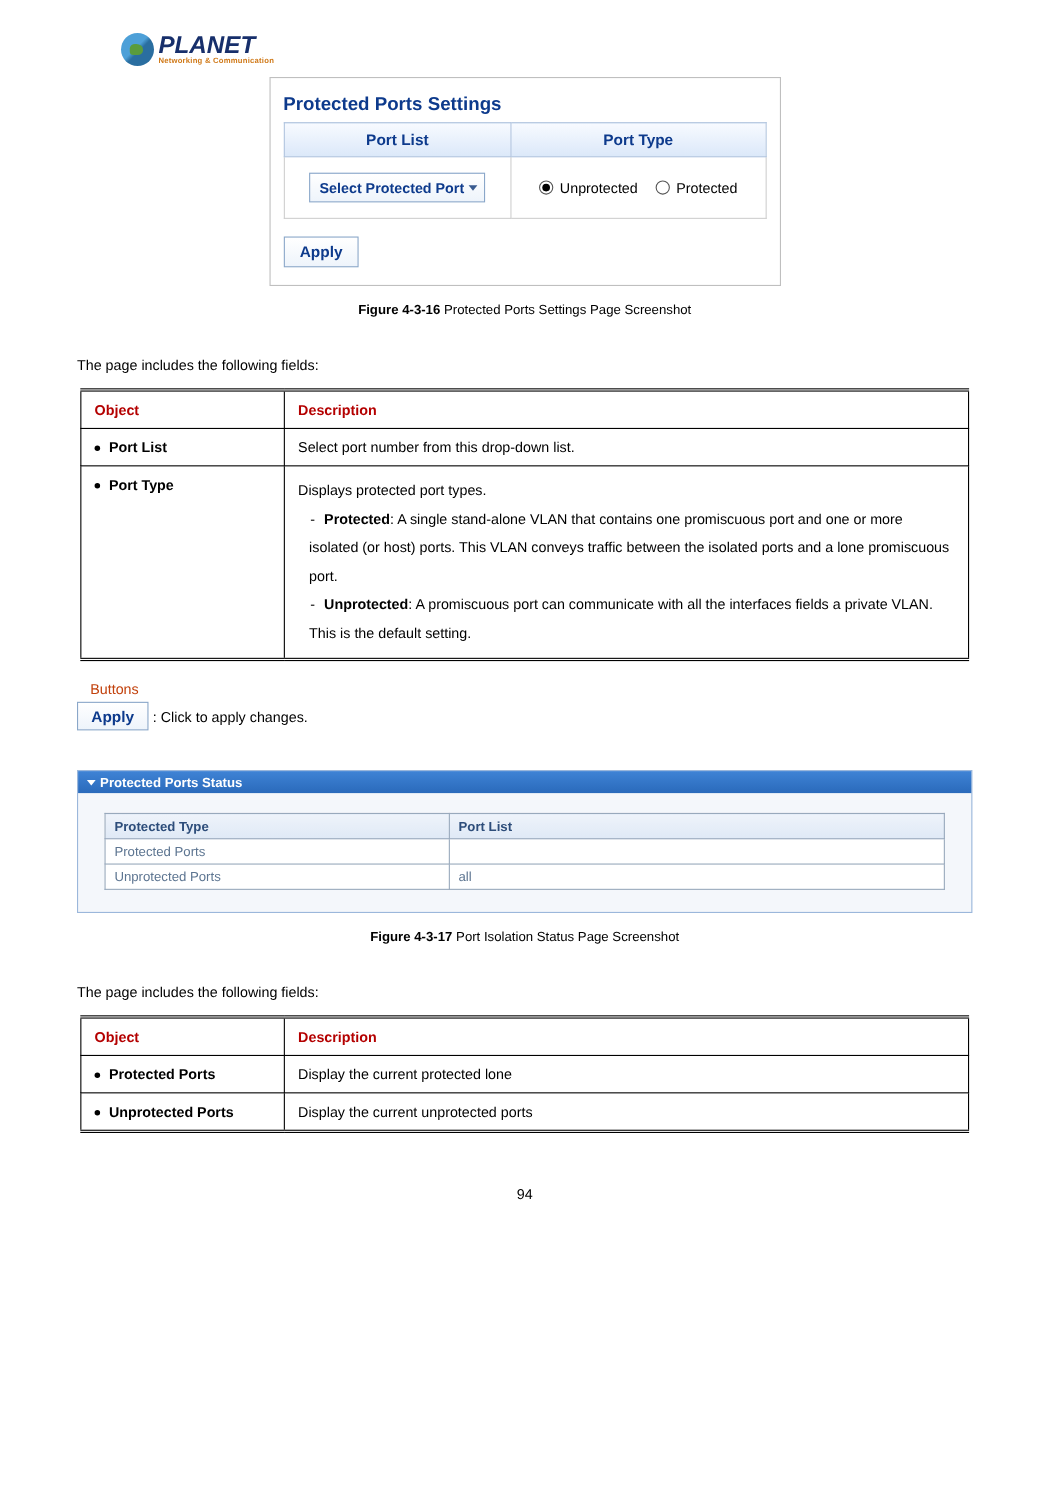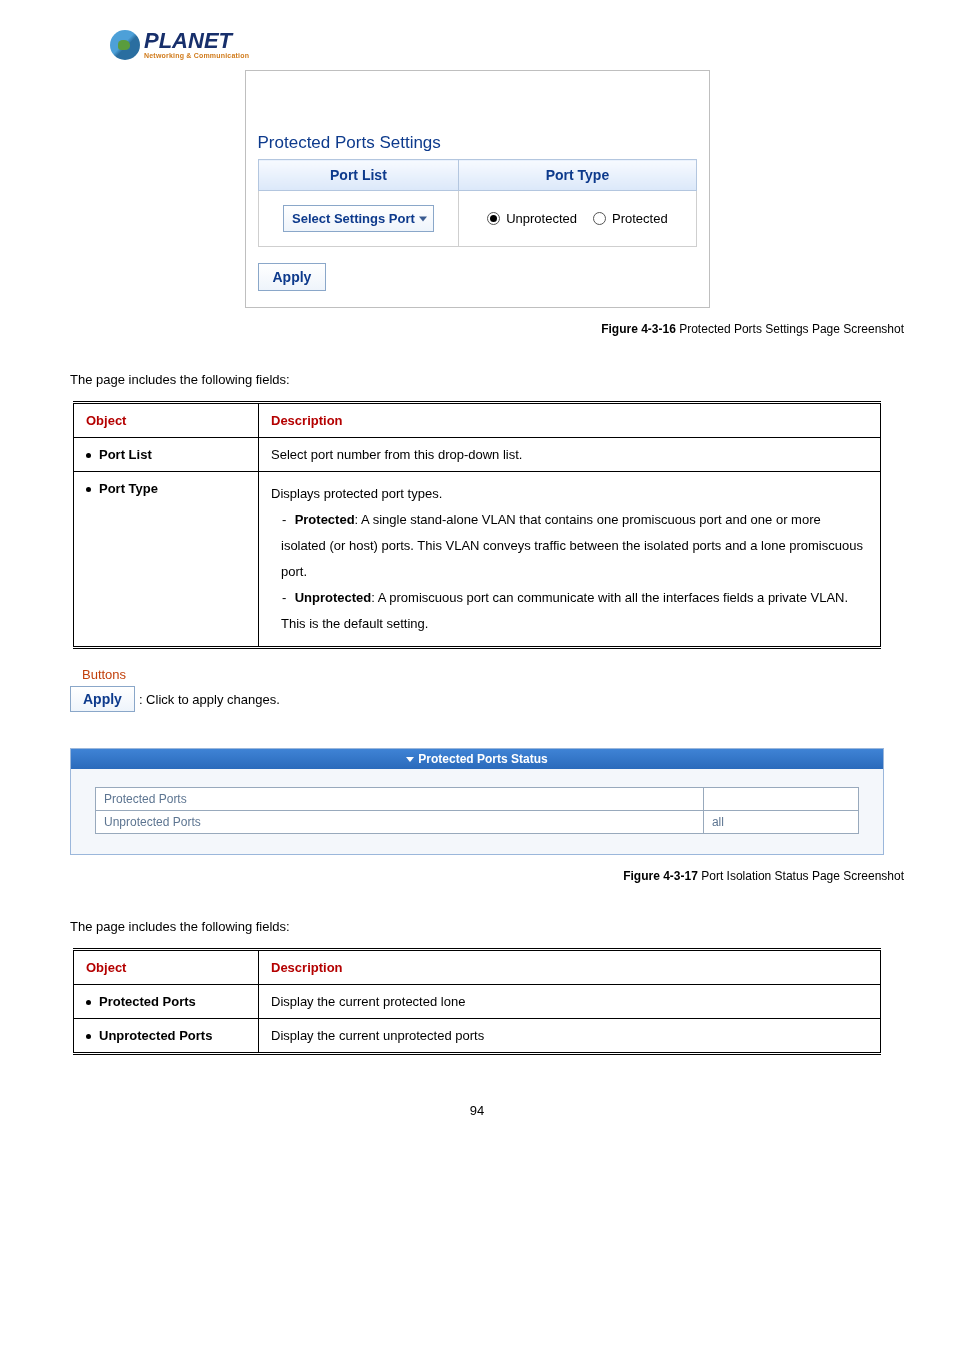--- a/index.html
+++ b/index.html
@@ -50,24 +50,23 @@
 
   .settings-panel {
     width: 465px;
     margin: 0 auto 14px auto;
     border: 1px solid #bfbfbf;
     padding: 14px 12px 16px 12px;
     background: #fff;
   }
   .settings-title {
     color: #0d3a8c;
-    font-weight: normal;
+    font-weight: bold;
     font-size: 17px;
     margin-bottom: 6px;
-    margin-top: 48px;
   }
   .settings-table {
     width: 100%;
     border-collapse: collapse;
   }
   .settings-table th {
     border: 1px solid #b3c6df;
     background: linear-gradient(#f7faff, #dbe8f9);
     color: #0d3a8c;
     font-weight: bold;
@@ -132,21 +131,21 @@
     color: #0d3a8c;
     font-weight: bold;
     font-size: 14px;
     padding: 5px 14px;
     background: linear-gradient(#ffffff,#eef4fb);
     margin-top: 16px;
     cursor: pointer;
   }
 
   .fig-caption {
-    text-align: right;
+    text-align: center;
     font-size: 12px;
     margin: 14px 0 36px 0;
   }
   .fig-caption .num { font-weight: bold; }
 
   .intro-line { margin: 0 0 14px 20px; }
 
   .desc-table {
     width: 808px;
     margin: 0 auto 18px auto;
@@ -224,21 +223,20 @@
   }
   .status-header {
     background: linear-gradient(#3f83d5, #2a6abb);
     color: #fff;
     font-weight: bold;
     font-size: 12px;
     padding: 3px 8px;
     display:flex;
     align-items:center;
     gap:4px;
-    justify-content:center;
   }
   .status-header .tri {
     width:0;height:0;
     border-left:4px solid transparent;
     border-right:4px solid transparent;
     border-top:5px solid #fff;
     display:inline-block;
   }
   .status-inner {
     padding: 18px 24px 20px 24px;
@@ -286,21 +284,21 @@
 <div class="settings-panel">
   <div class="settings-title">Protected Ports Settings</div>
   <table class="settings-table">
     <tbody>
         <tr>
       <th>Port List</th>
       <th>Port Type</th>
     </tr>
     <tr>
       <td>
-        <span class="dropdown">Select Settings Port</span>
+        <span class="dropdown">Select Protected Port</span>
       </td>
       <td>
         <div class="radio-row">
           <span class="radio checked"></span>
           <span>Unprotected</span>
           <span style="width:4px"></span>
           <span class="radio"></span>
           <span>Protected</span>
         </div>
       </td>
@@ -362,20 +360,24 @@
 </div>
 
 <div class="status-panel">
   <div class="status-header">
     <span class="tri"></span>
     <span>Protected Ports Status</span>
   </div>
   <div class="status-inner">
     <table class="status-table">
       <tbody>
+          <tr>
+        <th style="width:41%;">Protected Type</th>
+        <th>Port List</th>
+      </tr>
       <tr>
         <td>Protected Ports</td>
         <td></td>
       </tr>
       <tr>
         <td>Unprotected Ports</td>
         <td>all</td>
       </tr>
     </tbody>
       </table>

